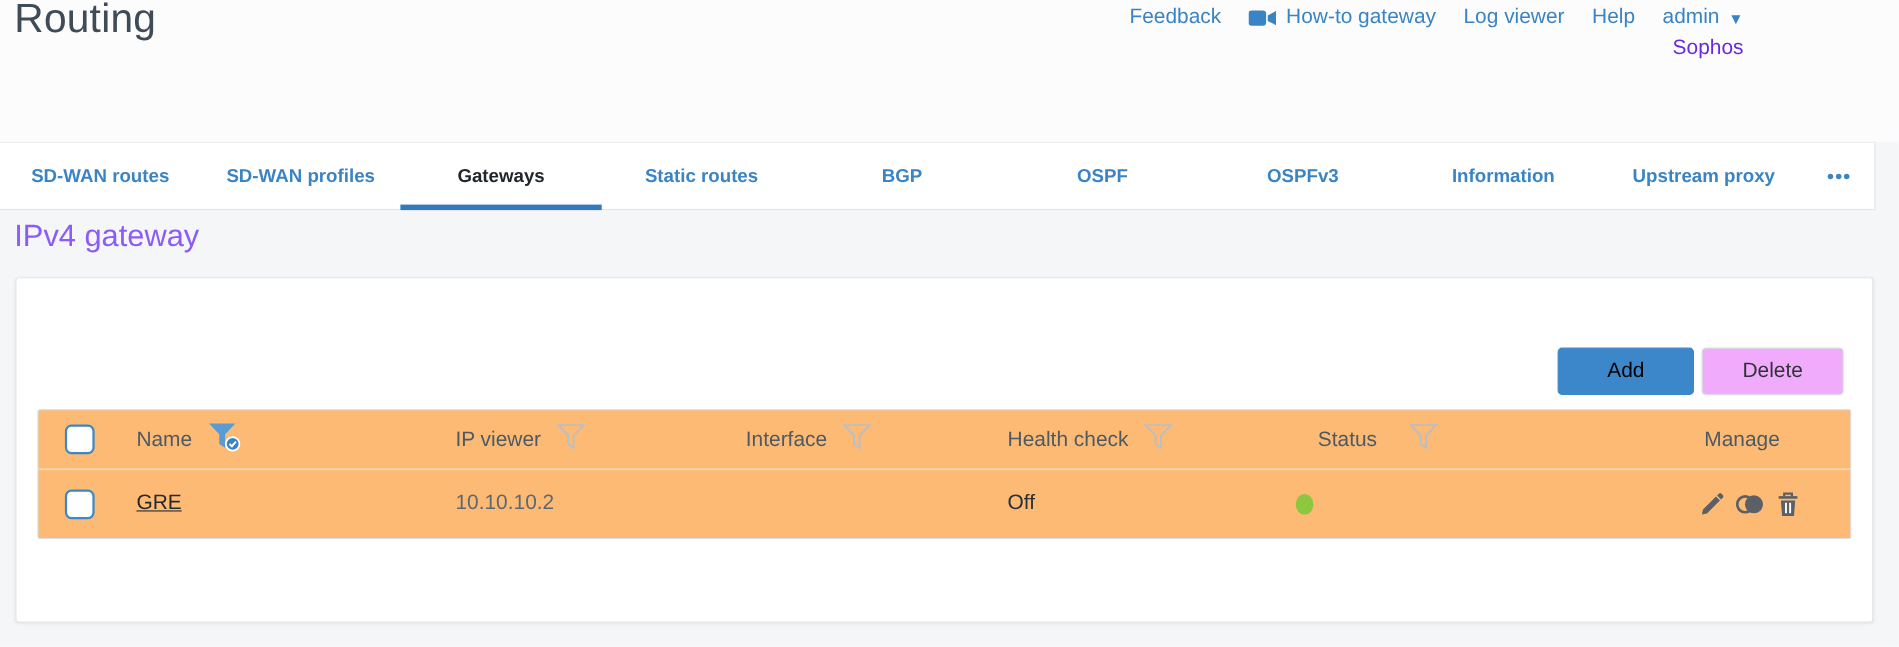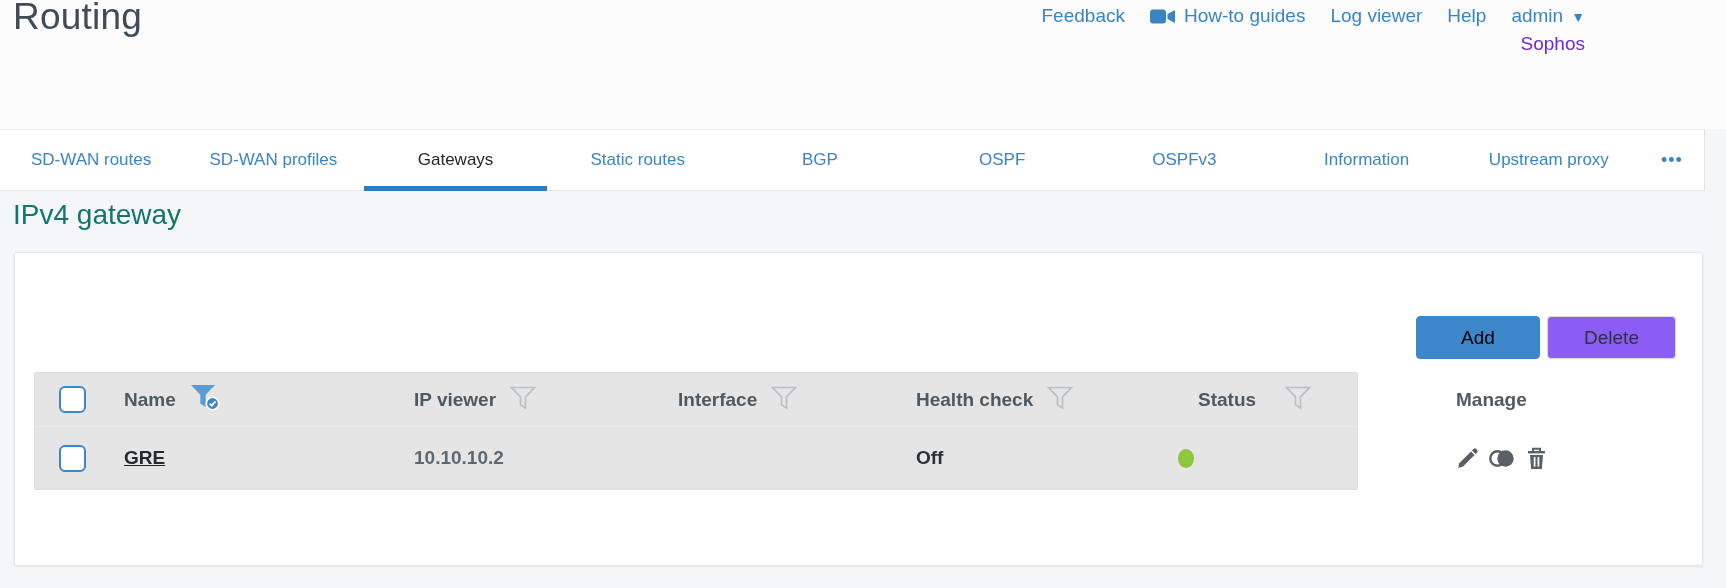--- a/index.html
+++ b/index.html
@@ -24,49 +24,49 @@
   .caret{font-size:14px;line-height:1;transform:translateY(1px);}
   .brand{margin-top:6px;color:#6d28d9;font-size:19px;}
   
   .tabs{
     position:absolute;top:129px;left:0;width:1704px;height:60px;
     background:#ffffff;border-top:1px solid #ededef;border-bottom:1px solid #e1e3e6;
     border-right:1px solid #e1e3e6;display:flex;align-items:stretch;
   }
   .tab{
     flex:1 1 0;display:flex;align-items:center;justify-content:center;
-    font-size:17px;font-weight:400;color:#3a84c5;cursor:pointer;position:relative;white-space:nowrap;
+    font-size:17px;font-weight:700;color:#3a84c5;cursor:pointer;position:relative;white-space:nowrap;
   }
   .tab.active{color:#22262b;}
   .tab.active::after{
     content:"";position:absolute;left:0;right:0;bottom:-1px;height:5px;background:#3279be;
   }
   .tab.more{flex:0 0 64px;font-size:18px;letter-spacing:1px;}
   
   .section-heading{
     position:absolute;left:13px;top:199px;margin:0;
-    font-size:28px;font-weight:400;color:#0f766e;
+    font-size:28px;font-weight:400;color:#8b5cf6;
   }
   .panel{
     position:absolute;left:14px;top:252px;width:1689px;height:314px;
     background:#fff;border:1px solid #e3e6e9;border-radius:3px;
     box-shadow:0 1px 3px rgba(0,0,0,.07);box-sizing:border-box;
   }
   .btnrow{position:absolute;top:63px;right:26px;display:flex;gap:7px;}
   .btn{
     height:43px;border-radius:4px;font-family:"Liberation Sans",sans-serif;
     font-size:19px;cursor:pointer;box-sizing:border-box;
   }
   .btn.primary{width:124px;background:#3c87c9;border:1px solid #3c87c9;color:#000000;}
-  .btn.secondary{width:129px;background:#8b5cf6;border:1px solid #d8dbdf;color:#2f3337;
+  .btn.secondary{width:129px;background:#f0abfc;border:1px solid #d8dbdf;color:#2f3337;
     box-shadow:0 1px 1px rgba(0,0,0,.04);}
   
   .tablebox{
-    position:absolute;left:19px;top:119px;width:1324px;
-    border:1px solid #dadde1;border-radius:2px;background:#e5e5e5;box-sizing:border-box;font-weight:bold;
+    position:absolute;left:19px;top:119px;width:1649px;
+    border:1px solid #dadde1;border-radius:2px;background:#fdba74;box-sizing:border-box;
   }
   .thead,.trow{
     display:grid;grid-template-columns:76px 285px 250px 260px 270px 280px 1fr;
     align-items:center;
   }
   .thead{height:53px;}
   .trow{height:62px;border-top:1px solid #e8eaed;}
   .c{display:flex;align-items:center;box-sizing:border-box;}
   .c0{padding-left:24px;}
   .c1{padding-left:13px;gap:14px;}
@@ -97,21 +97,21 @@
   <div class="hdr-right">
     <div class="hdr-links">
       <a>Feedback</a>
       <a>
         <span class="mico">
           <svg width="26" height="17" viewBox="0 0 26 17">
             <rect x="0" y="1.5" width="16" height="14" rx="3" fill="#3a84c5"></rect>
             <polygon points="17.5,6 25,2 25,15 17.5,11" fill="#3a84c5"></polygon>
           </svg>
         </span>
-        <span>How-to guides</span>
+        <span>How-to gateway</span>
       </a>
       <a>Log viewer</a>
       <a>Help</a>
       <a>
         <span>admin</span>
         <span class="caret">▼</span>
       </a>
     </div>
     <div class="brand">Sophos</div>
   </div>

